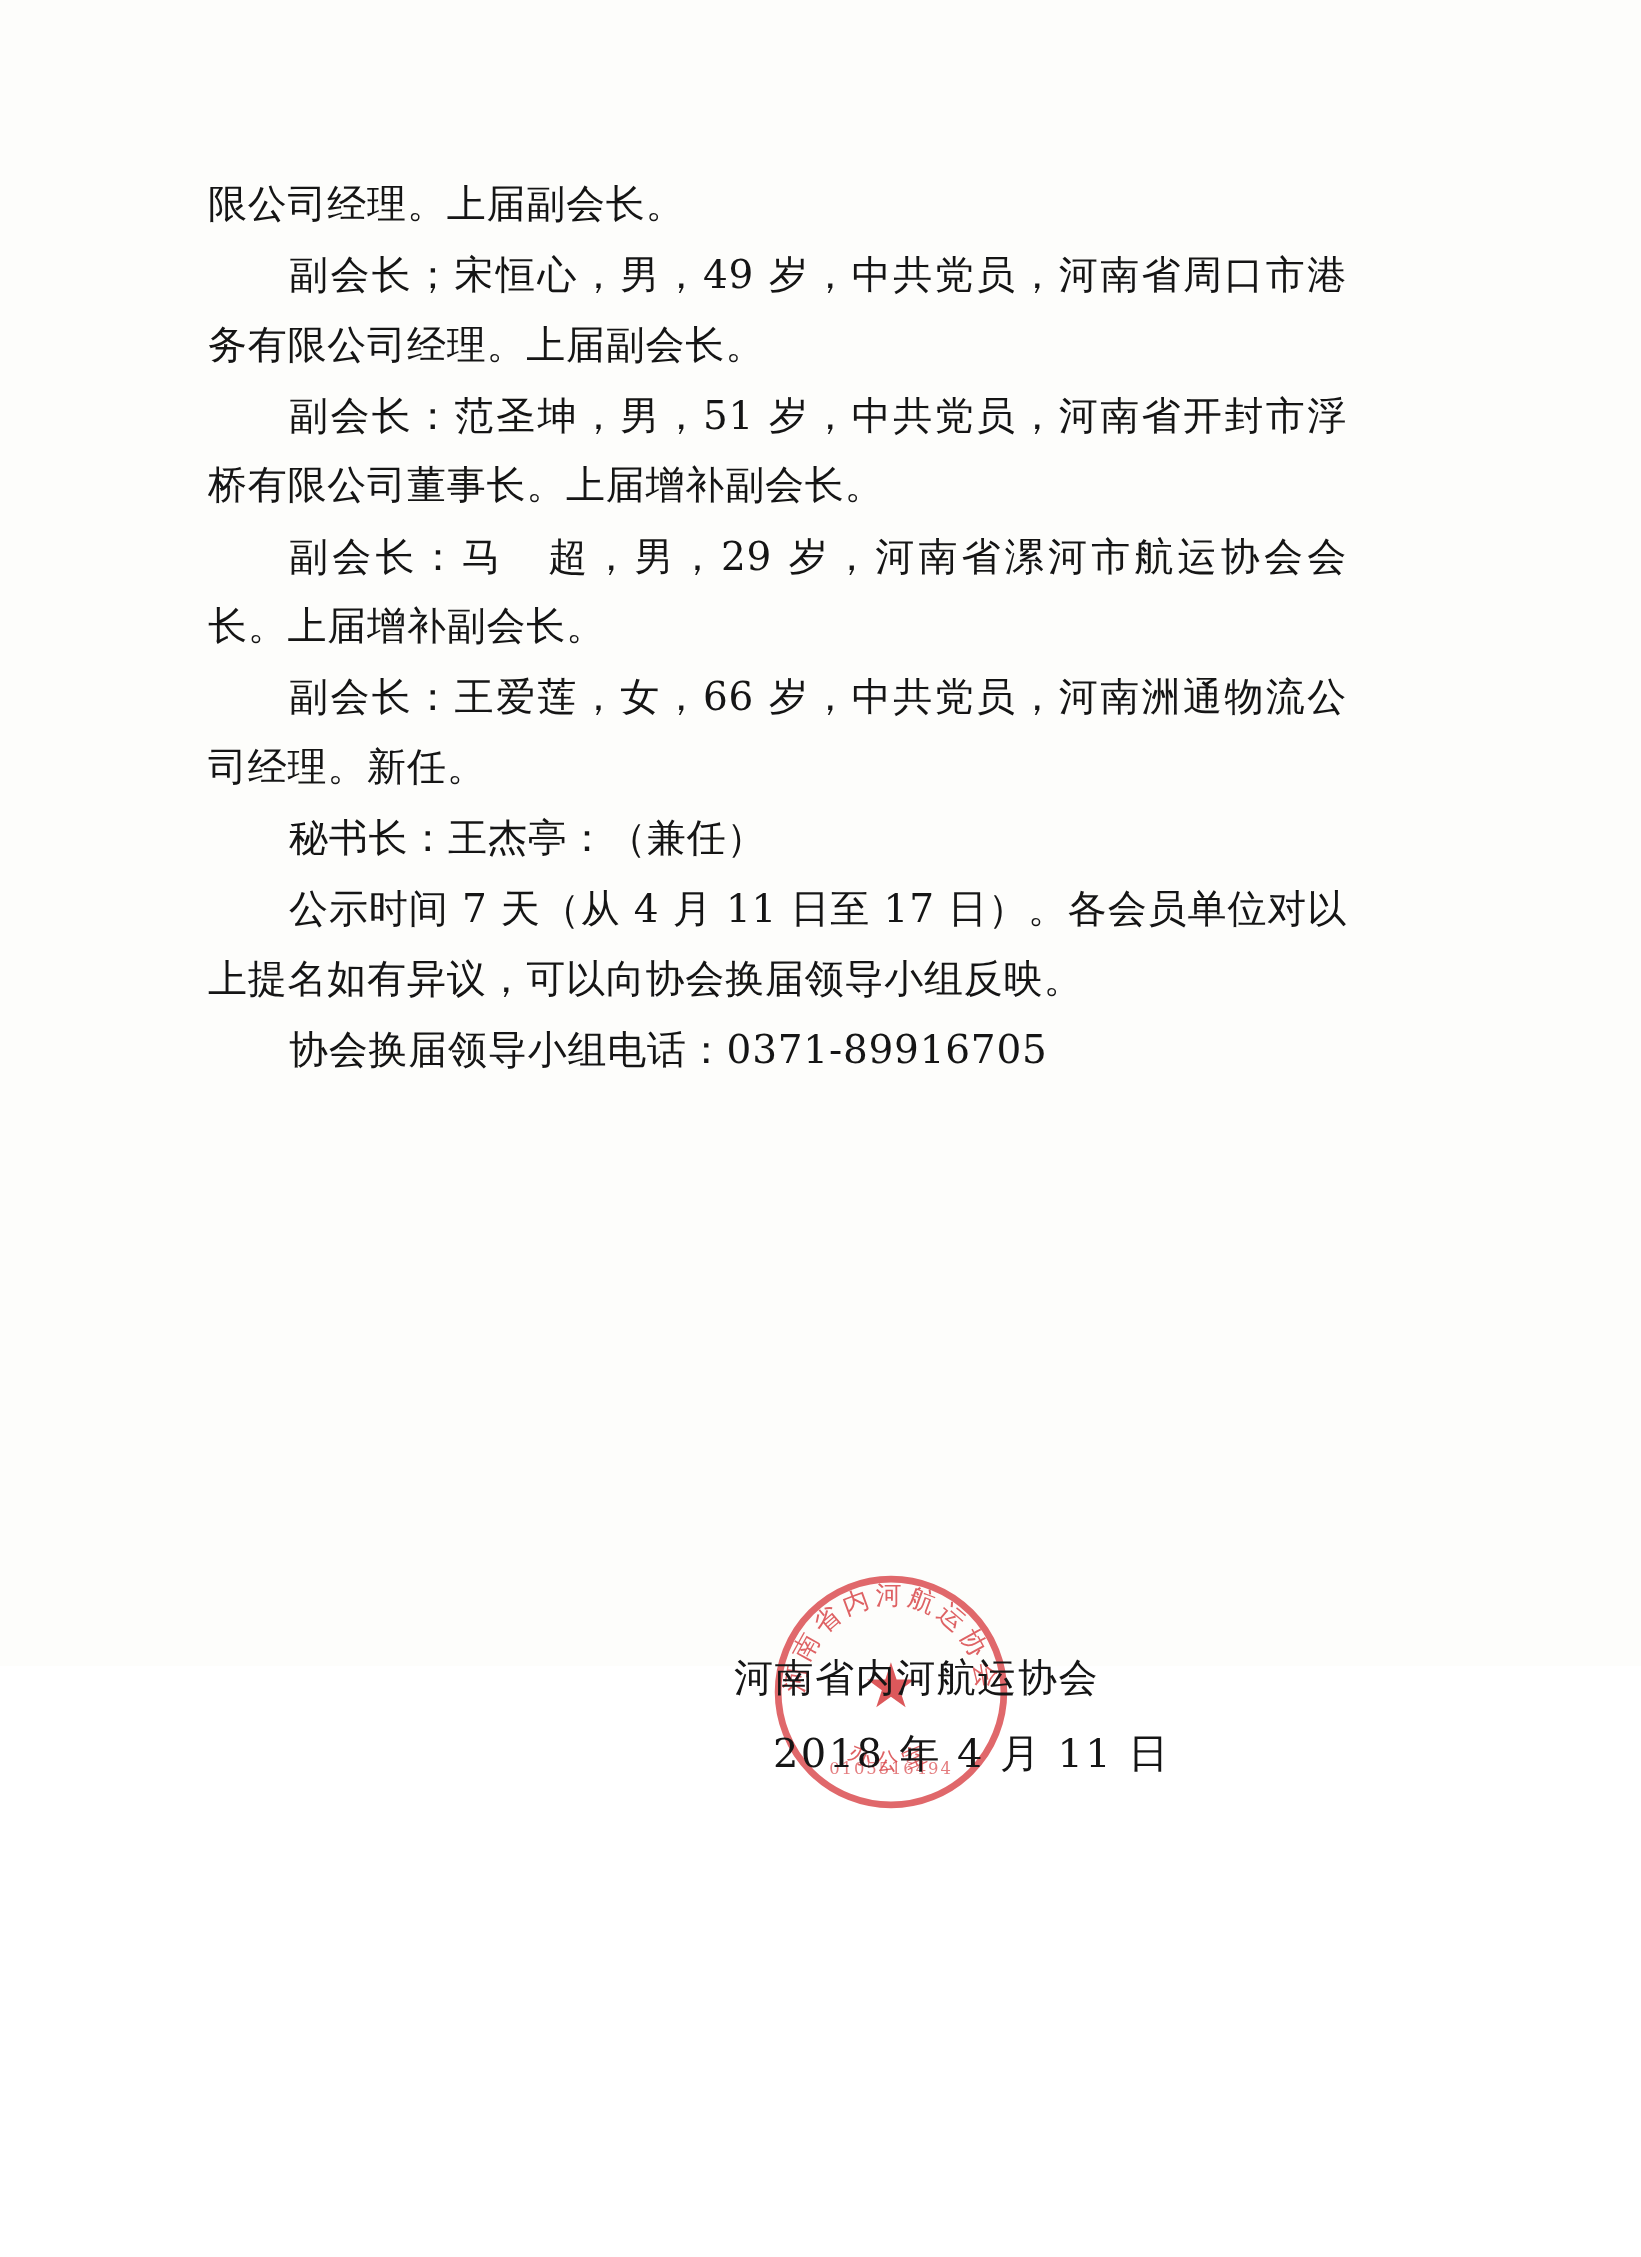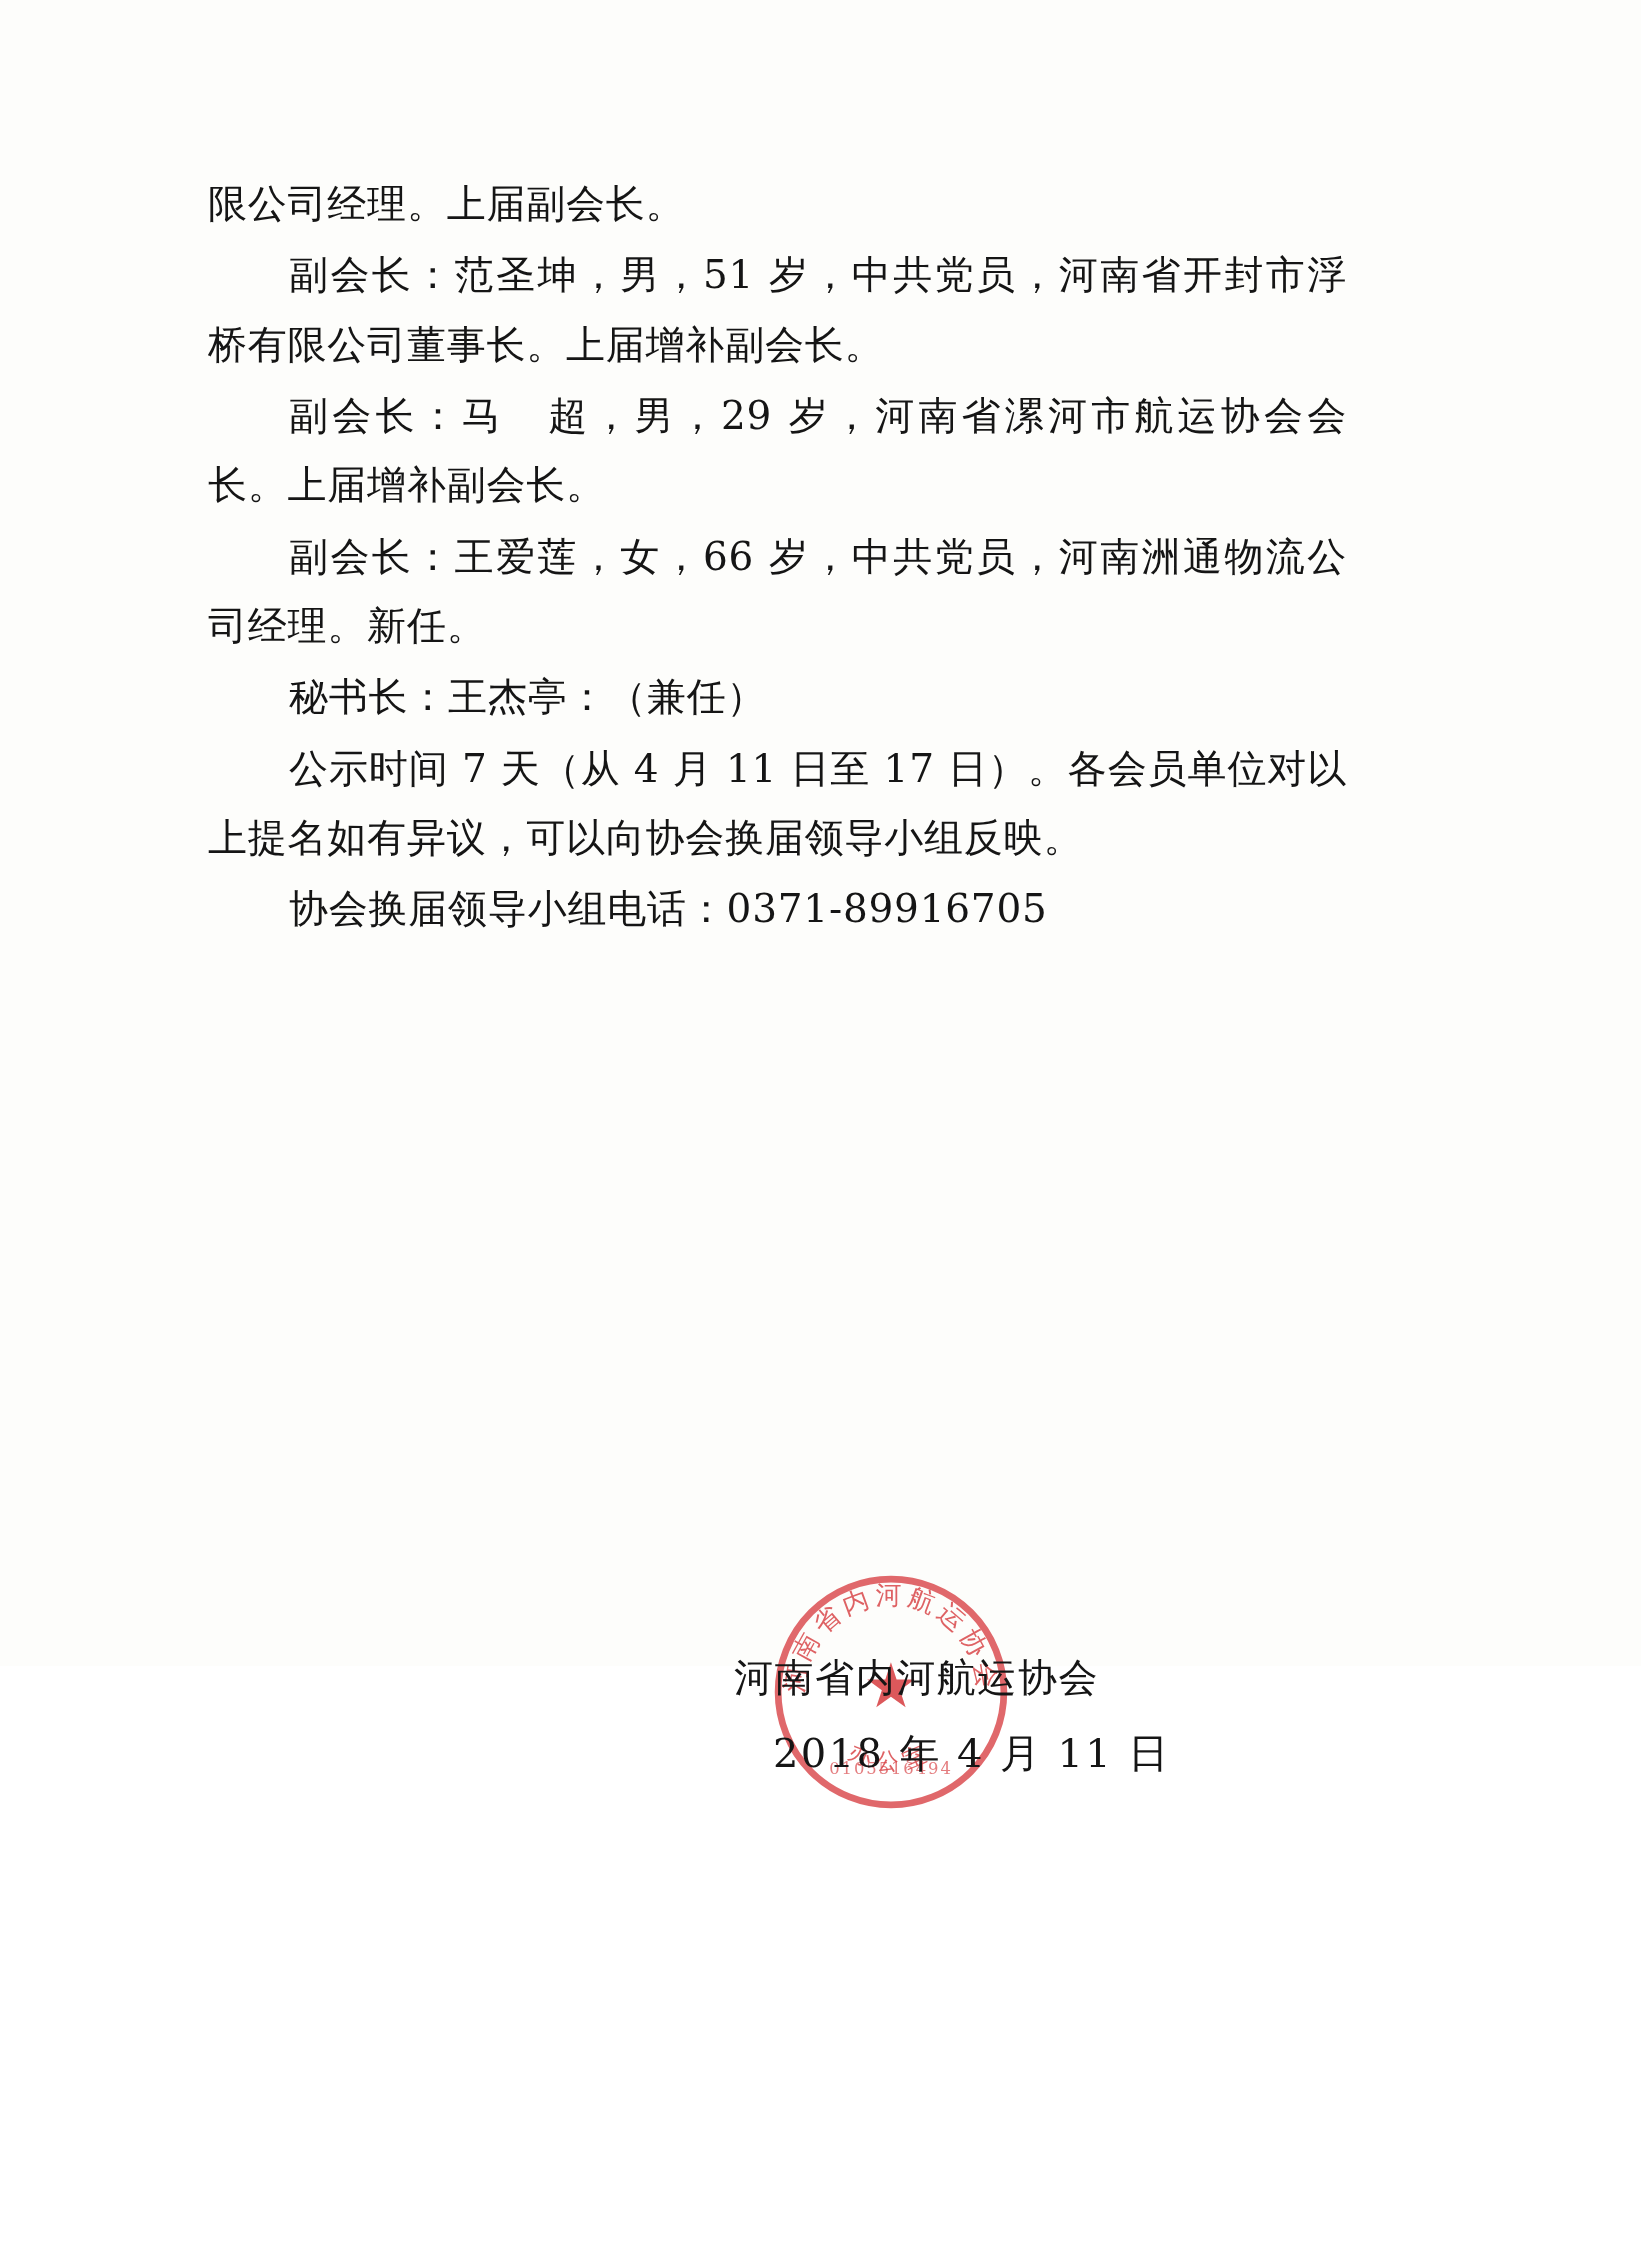--- a/index.html
+++ b/index.html
@@ -77,20 +77,21 @@
     fill: #d9474a;
   }
 </style>
 </head>
 <body>
 
 <div class="page">
 
   <div class="content">
     <p class="para">限公司经理。上届副会长。</p>
+    <p class="para indent">副会长；宋恒心，男，49 岁，中共党员，河南省周口市港务有限公司经理。上届副会长。</p>
     <p class="para indent">副会长：范圣坤，男，51 岁，中共党员，河南省开封市浮桥有限公司董事长。上届增补副会长。</p>
     <p class="para indent">副会长：马　超，男，29 岁，河南省漯河市航运协会会长。上届增补副会长。</p>
     <p class="para indent">副会长：王爱莲，女，66 岁，中共党员，河南洲通物流公司经理。新任。</p>
     <p class="para indent">秘书长：王杰亭：（兼任）</p>
     <p class="para indent">公示时间 7 天（从 4 月 11 日至 17 日）。各会员单位对以上提名如有异议，可以向协会换届领导小组反映。</p>
     <p class="para indent">协会换届领导小组电话：0371-89916705</p>
   </div>
 
   <div class="seal">
     <svg width="246" height="246" viewBox="0 0 255 255" xmlns="http://www.w3.org/2000/svg">

